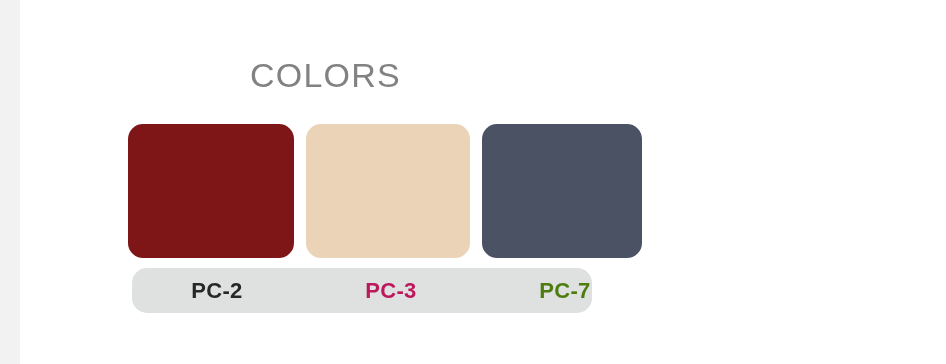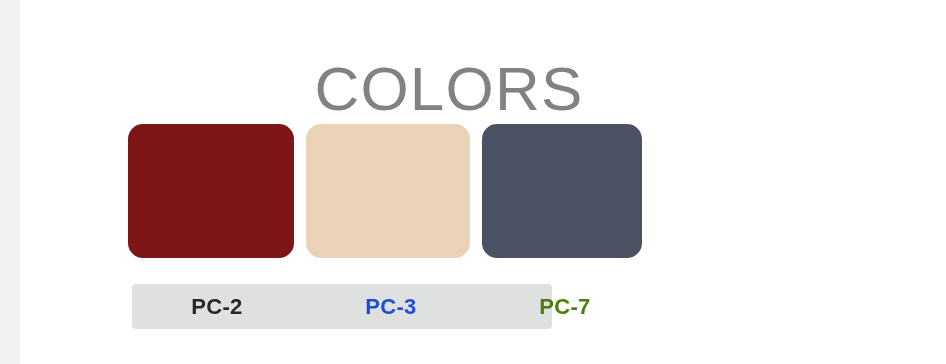--- a/index.html
+++ b/index.html
@@ -30,22 +30,22 @@
     top: 0;
     width: 946px;
     height: 364px;
   }
 
   #palette-title {
     position: absolute;
     left: 250px;
     top: 58px;
     width: 398px;
-    text-align: center;
-    font-size: 62px;
+    text-align: left;
+    font-size: 34px;
     font-weight: 300;
     letter-spacing: 1.2px;
     color: #828282;
     line-height: 1;
     white-space: nowrap;
   }
 
   #swatch-row {
     position: absolute;
     left: 128px;
@@ -66,25 +66,24 @@
   }
 
   #swatch-0 { flex: 0 0 166px; }
   #swatch-1 { flex: 0 0 164px; }
   #swatch-2 { flex: 0 0 160px; }
 
   #label-bar {
     position: absolute;
     left: 132px;
     top: 268px;
-    width: 420px;
+    width: 460px;
     height: 45px;
     background: #dee1e0;
-    border-radius: 4px;
-    margin-top: 16px;
+    border-radius: 15px;
   }
 
   .swatch-label {
     position: absolute;
     top: 0;
     height: 45px;
     line-height: 45px;
     text-align: center;
     font-size: 22px;
     font-weight: bold;
@@ -109,17 +108,17 @@
   <div id="swatch-row">
     <div class="swatch" id="swatch-0" style="background: rgb(126, 22, 24);"></div>
     <div class="swatch-gap"></div>
     <div class="swatch" id="swatch-1" style="background: rgb(235, 211, 184);"></div>
     <div class="swatch-gap"></div>
     <div class="swatch" id="swatch-2" style="background: rgb(75, 82, 100);"></div>
   </div>
 
   <div id="label-bar" style="background: rgb(222, 225, 224);">
     <div class="swatch-label" id="label-0" style="color: rgb(39, 39, 39);">PC-2</div>
-    <div class="swatch-label" id="label-1" style="color: #1d4ed8;">PC-3</div>
+    <div class="swatch-label" id="label-1" style="color: #be185d;">PC-3</div>
     <div class="swatch-label" id="label-2" style="color: #4d7c0f;">PC-7</div>
   </div>
 
 </div>
 
 </body></html>

